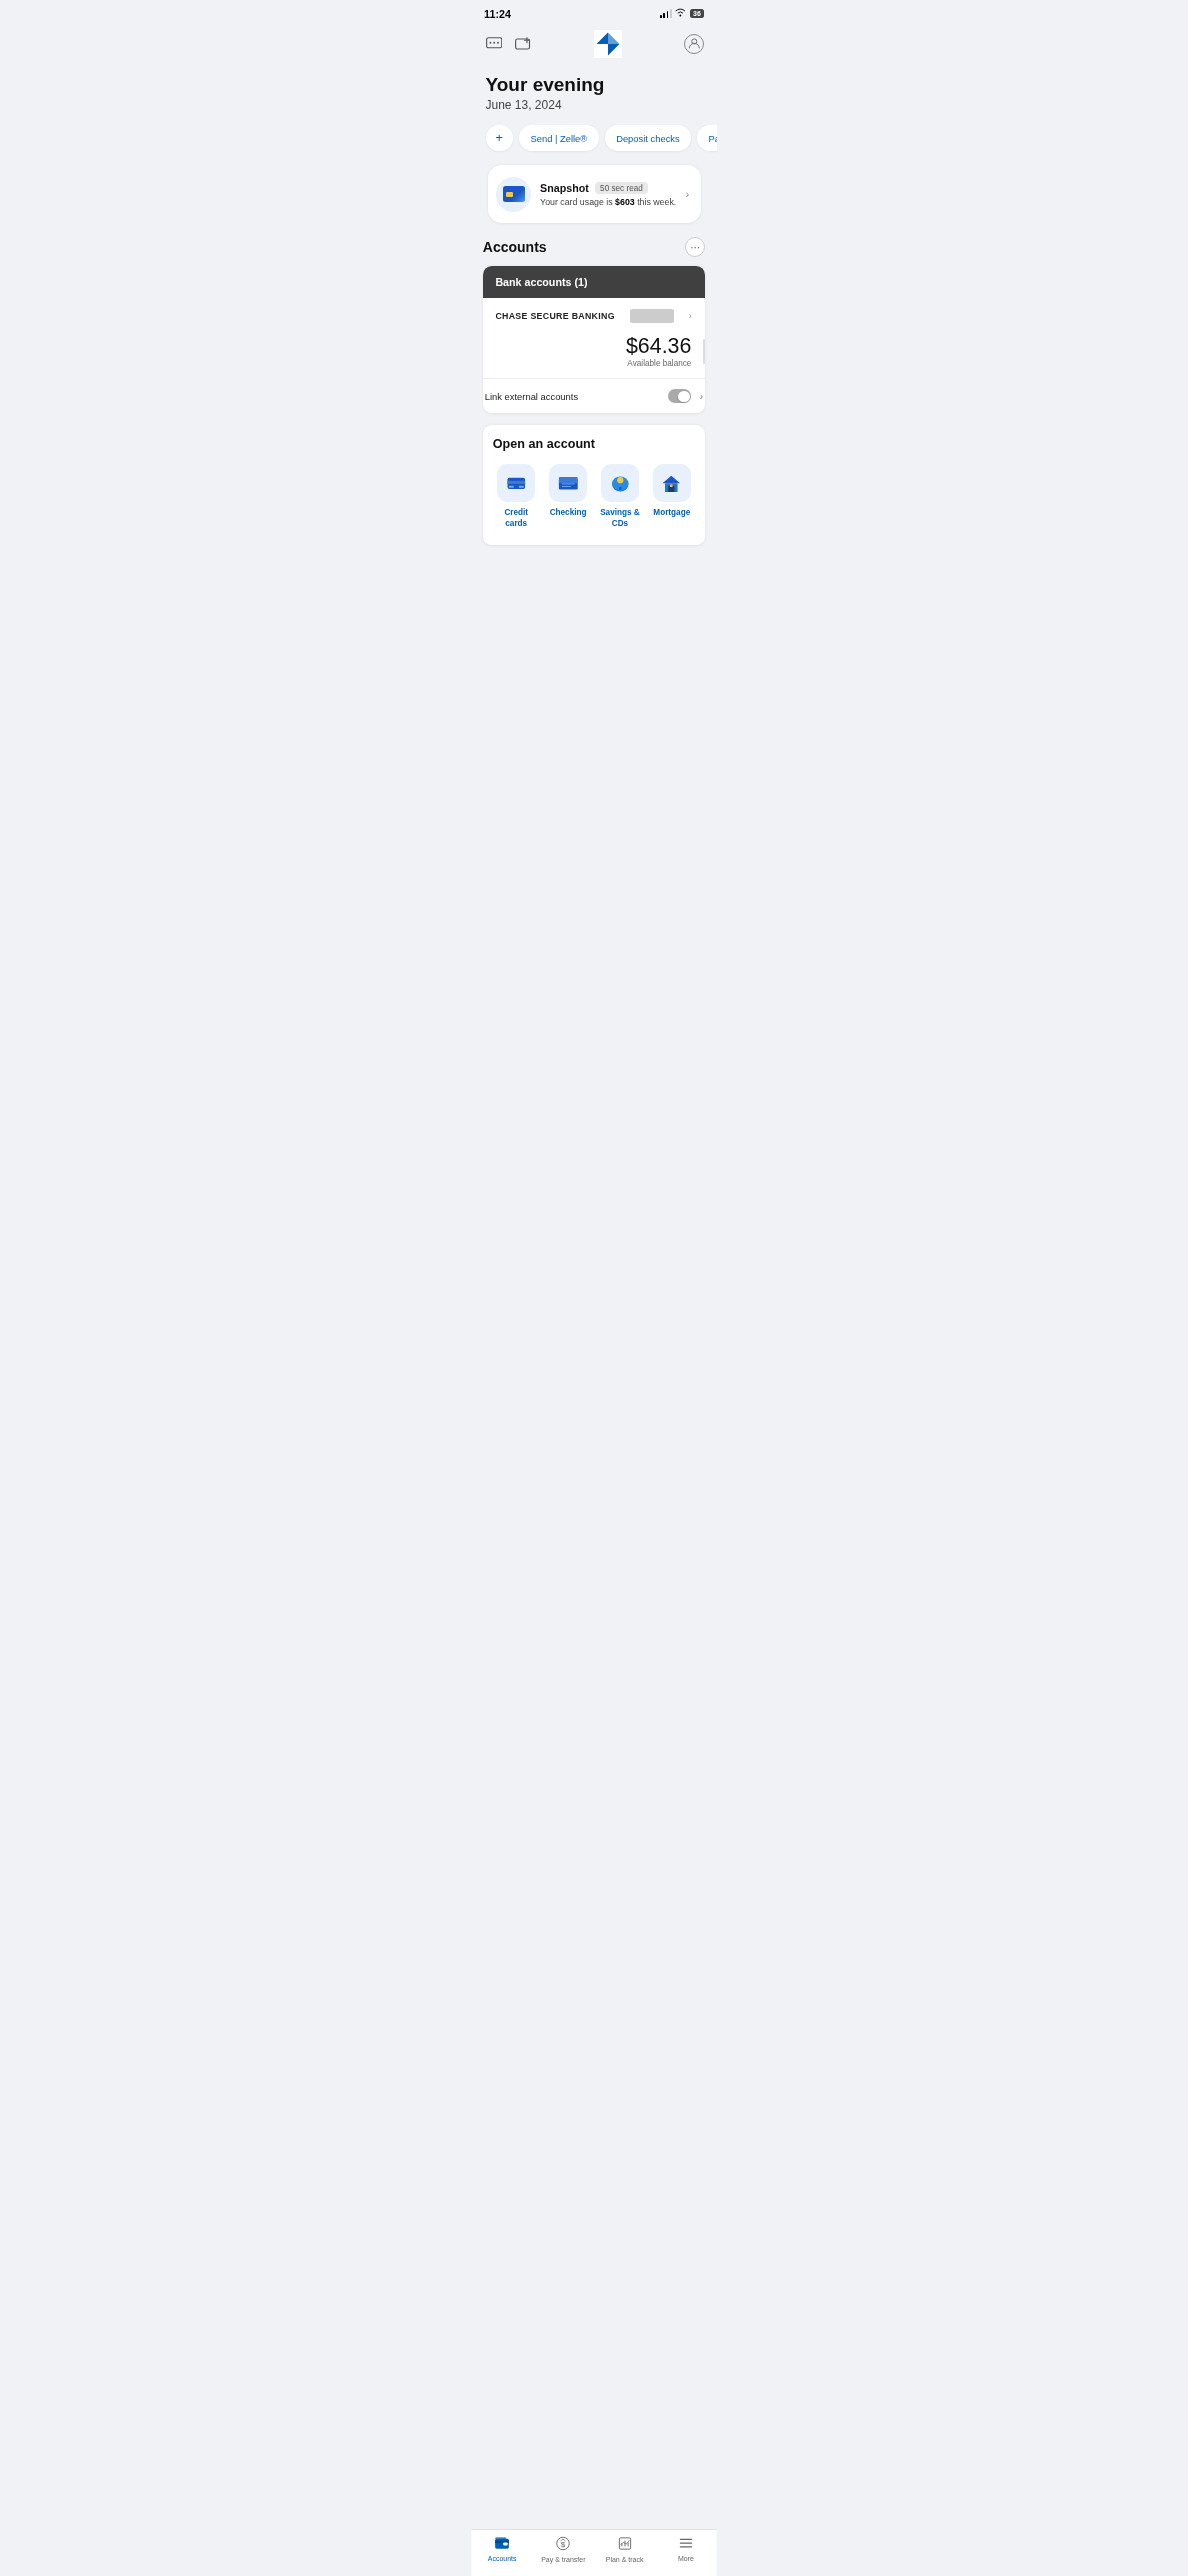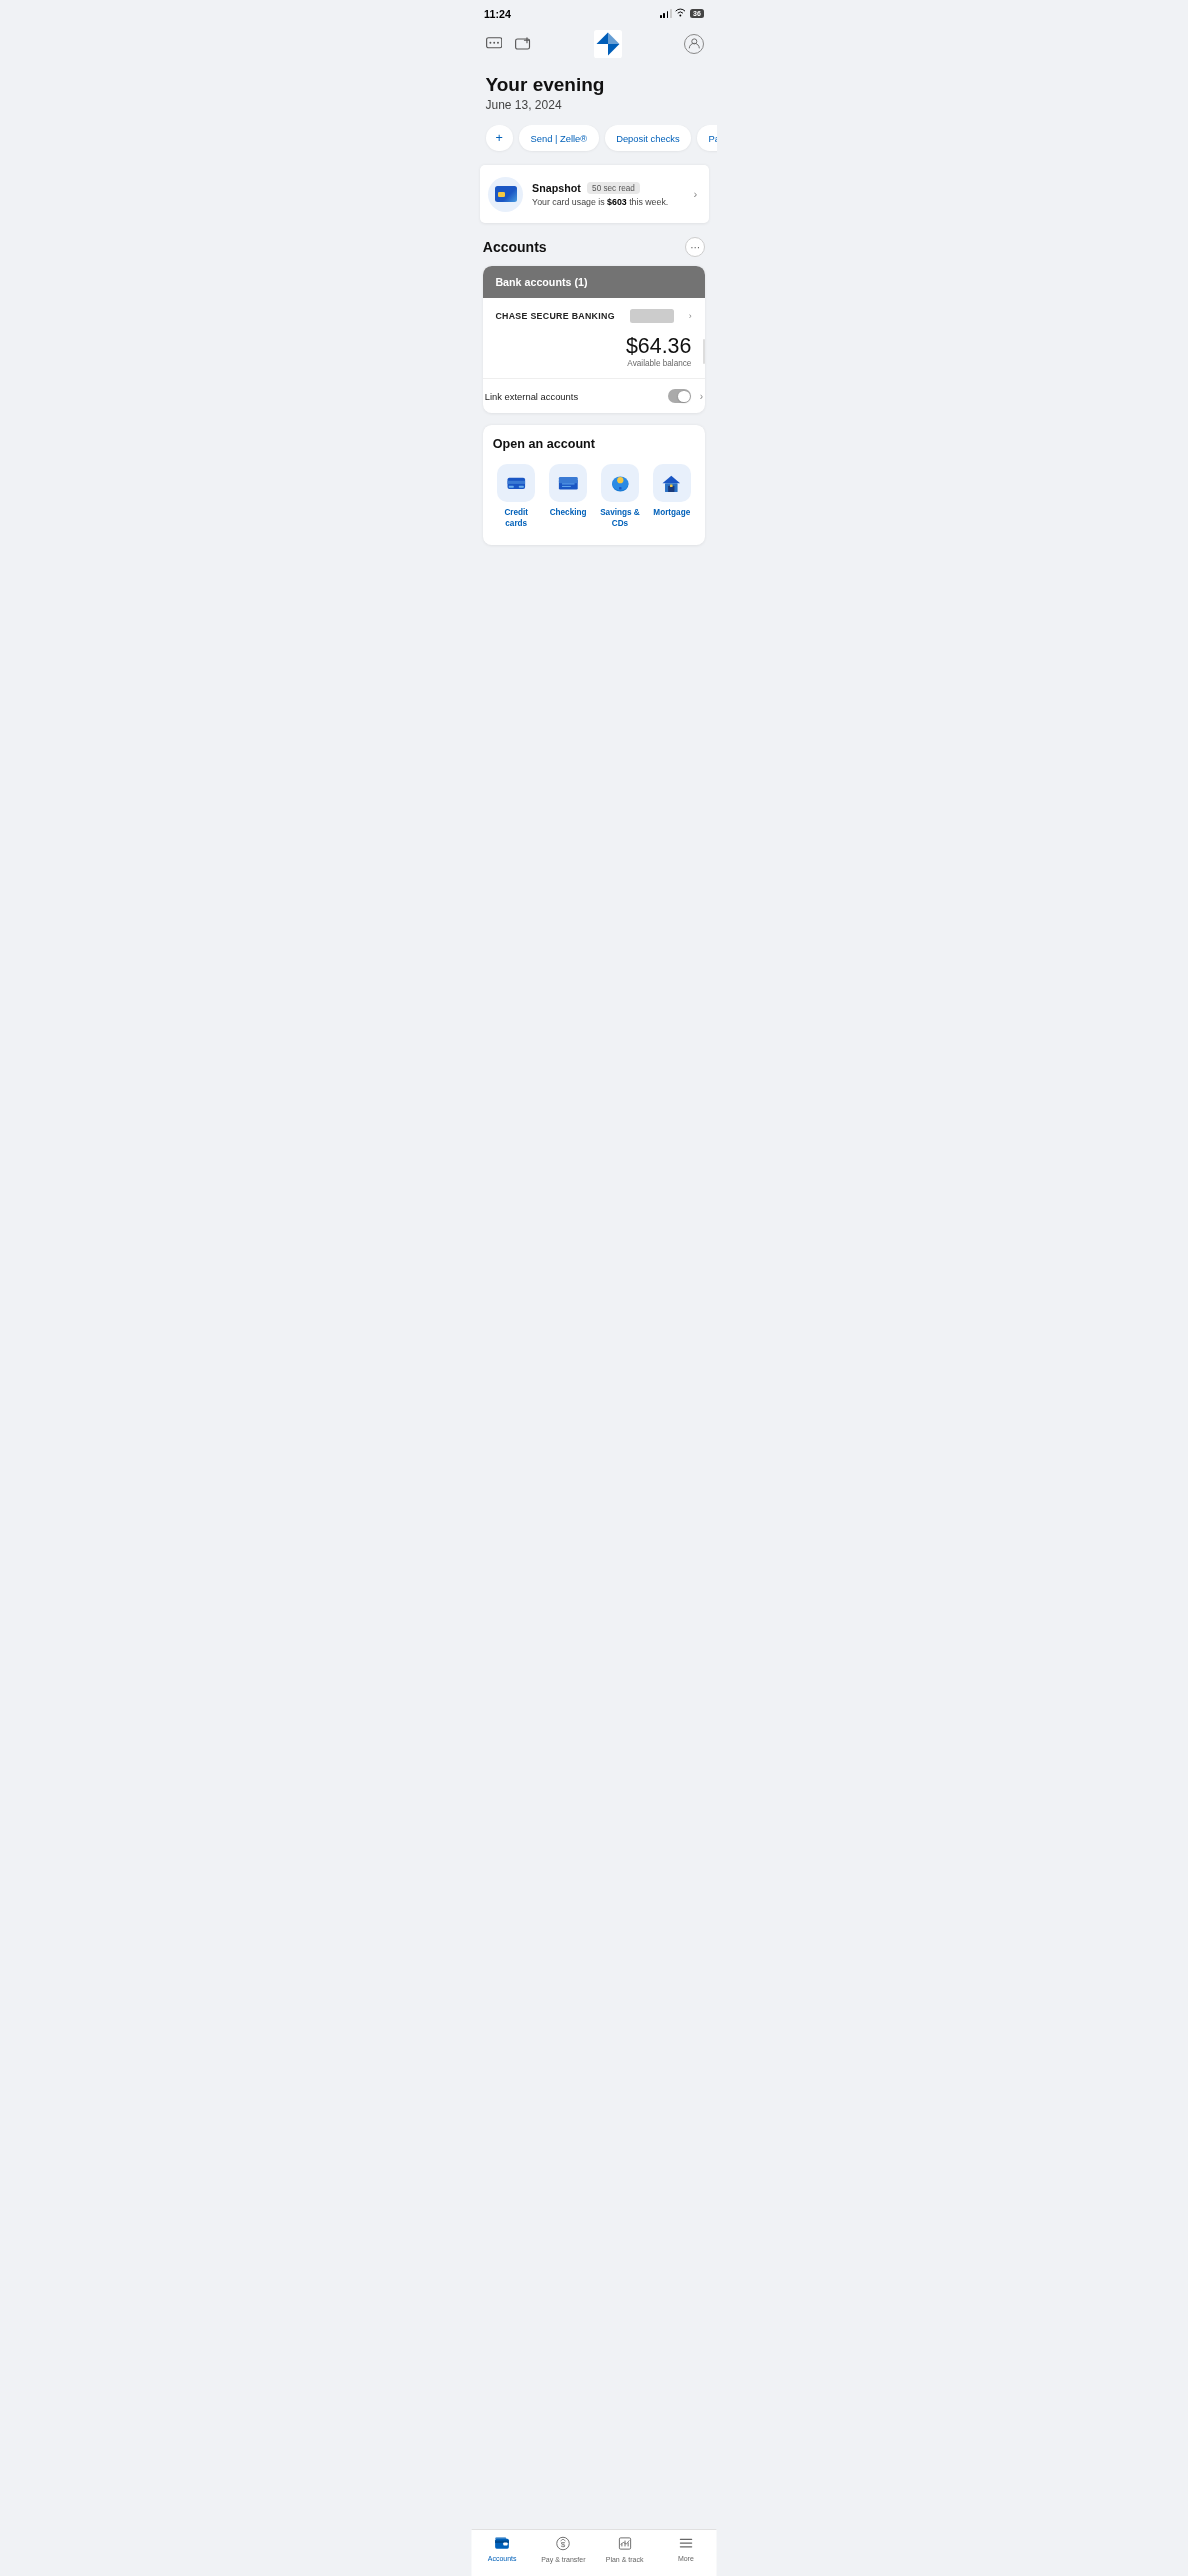--- a/index.html
+++ b/index.html
@@ -132,23 +132,23 @@
     }
     .quick-action-btn.plus-btn {
       padding: 6.3px 10px;
       color: #0060b9;
       font-size: 12.6px;
       font-weight: 400;
     }
 
     
     .snapshot-card {
-      margin: 0 8px 14px;
+      margin: 0 16px 14px;
       background: #fff;
-      border-radius: 5px;
+      border-radius: 14px;
       padding: 11.3px 11.3px 11.3px 8.8px;
       display: flex;
       align-items: center;
       gap: 8.8px;
       box-shadow: 0 0.6px 3.1px rgba(0,0,0,0.07);
     }
     .snapshot-icon-wrap {
       width: 35px;
       height: 35px;
       border-radius: 50%;
@@ -238,21 +238,21 @@
     }
 
     
     .accounts-card {
       background: #fff;
       border-radius: 8.8px;
       overflow: hidden;
       box-shadow: 0 0.6px 3.1px rgba(0,0,0,0.07);
     }
     .accounts-card-header {
-      background: #737373;
+      background: #404040;
       padding: 10px 12.6px;
     }
     .accounts-card-header-text {
       color: #fff;
       font-size: 10.7px;
       font-weight: 700;
     }
     .account-row {
       padding: 11.3px 12.6px 3.8px;
     }

